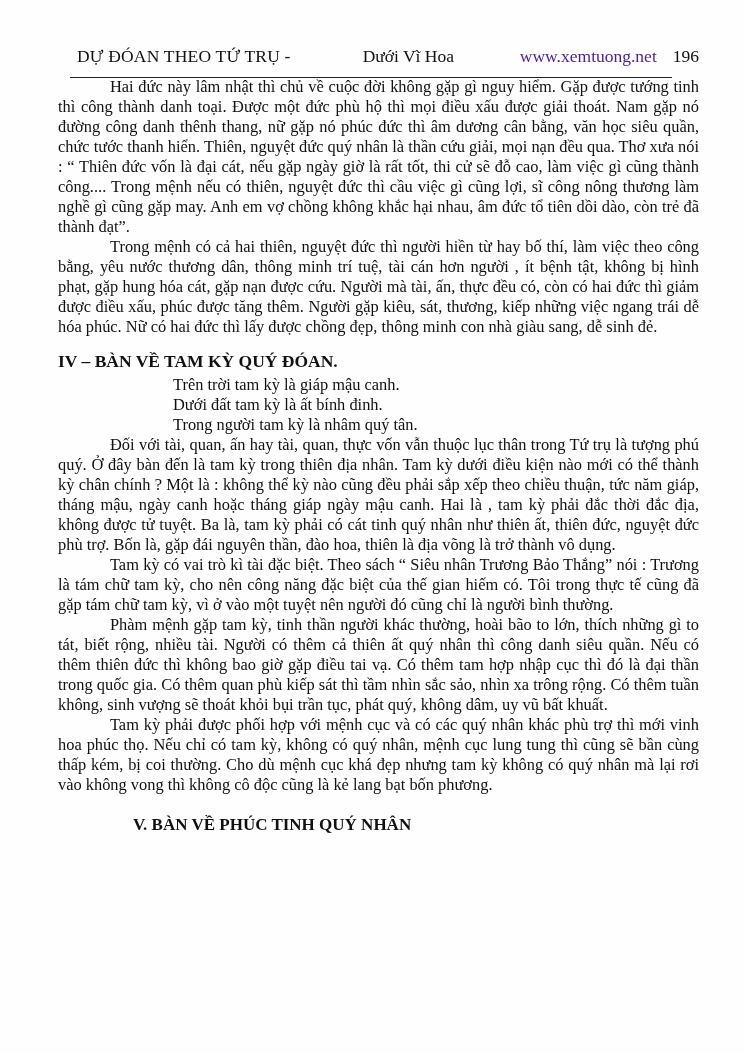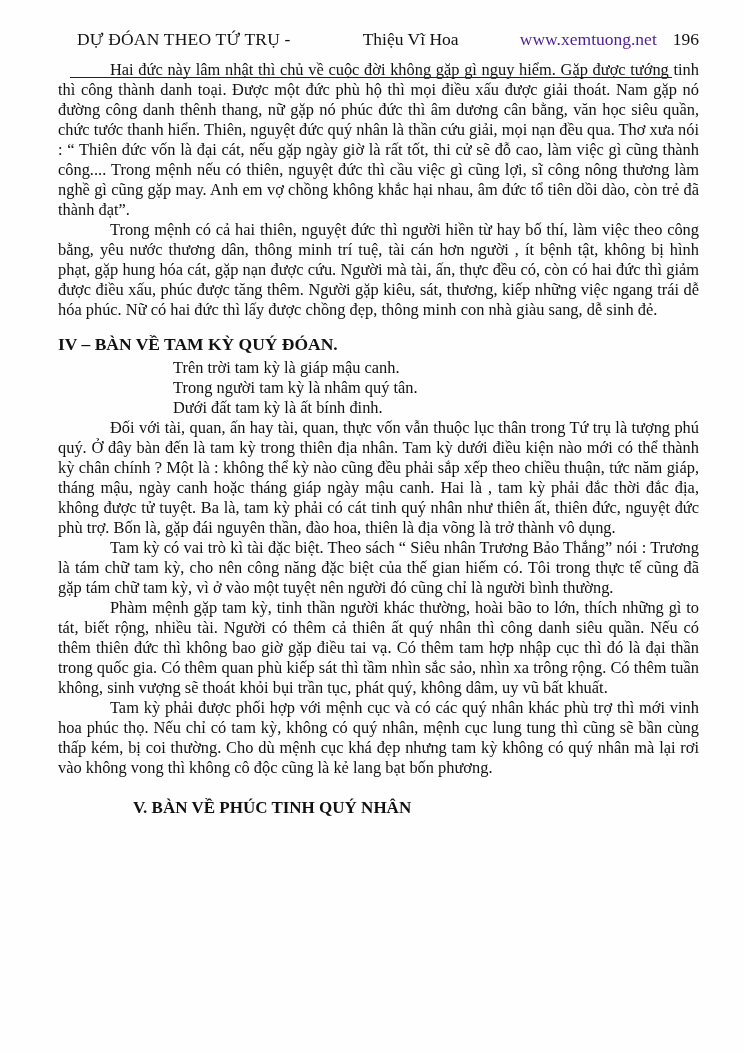--- a/index.html
+++ b/index.html
@@ -13,21 +13,21 @@
     height: 1053px;
     background: #fefefe;
     font-family: "Liberation Serif", "DejaVu Serif", serif;
     color: #111111;
     overflow: hidden;
     box-sizing: border-box;
   }
   .header {
     display: flex;
     align-items: baseline;
-    padding: 29px 45px 0 77px;
+    padding: 46px 45px 0 77px;
     font-size: 17.5px;
     white-space: nowrap;
   }
   .header .title { letter-spacing: 0.2px; }
   .header .author { margin-left: 72px; }
   .header .spacer { flex: 1; }
   .header .url {
     color: #4c1d95;
   }
   .header .pagenum { margin-left: 16px; }
@@ -71,37 +71,37 @@
     text-indent: 0;
   }
 </style>
 </head>
 <body>
 
 <div class="page">
 
   <div class="header">
     <span class="title">DỰ ĐÓAN THEO TỨ TRỤ -</span>
-    <span class="author">Thiệu Vĩ  Hoa</span>
+    <span class="author">Dưới Vĩ  Hoa</span>
     <span class="spacer"></span>
     <span class="url">www.xemtuong.net</span>
     <span class="pagenum">196</span>
   </div>
 
   <hr class="rule">
 
   <div class="content">
     <p>Hai đức này lâm nhật thì chủ về cuộc đời không gặp gì nguy hiểm. Gặp được tướng tinh thì công thành danh toại. Được một đức phù hộ thì mọi điều xấu được giải thoát. Nam gặp nó đường công danh thênh thang, nữ gặp nó phúc đức  thì âm dương cân bằng, văn học siêu quần, chức tước thanh hiển. Thiên, nguyệt đức quý nhân là thần cứu giải, mọi nạn đều qua. Thơ xưa nói : “ Thiên đức vốn là đại cát, nếu gặp ngày giờ là rất tốt, thi cử sẽ đỗ cao, làm việc gì cũng thành công.... Trong mệnh nếu có thiên, nguyệt đức thì cầu việc gì cũng lợi, sĩ công nông thương làm nghề gì cũng gặp may. Anh em vợ chồng không khắc hại nhau, âm đức tổ tiên dồi dào, còn trẻ đã thành đạt”.</p>
     <p>Trong mệnh có cả hai thiên, nguyệt đức thì người hiền từ hay bố thí, làm việc theo công bằng, yêu nước thương dân, thông minh trí tuệ, tài cán hơn người , ít bệnh tật, không bị hình phạt, gặp hung hóa cát, gặp nạn được cứu. Người mà tài, ấn, thực đều có, còn có hai đức thì giảm được điều xấu, phúc được tăng thêm. Người gặp kiêu, sát, thương, kiếp những việc ngang trái dễ hóa phúc. Nữ có hai đức thì lấy được chồng đẹp, thông minh con nhà giàu sang, dễ sinh đẻ.</p>
 
     <div class="section-heading">IV – BÀN VỀ TAM KỲ QUÝ ĐÓAN.</div>
 
     <div class="verse-line">Trên trời tam kỳ là giáp mậu canh.</div>
+    <div class="verse-line">Dưới đất tam kỳ là ất bính đinh.</div>
     <div class="verse-line">Trong người tam kỳ là nhâm quý tân.</div>
-    <div class="verse-line">Dưới đất tam kỳ là ất bính đinh.</div>
 
     <p>Đối với tài, quan, ấn hay tài, quan, thực vốn vẫn thuộc lục thân trong Tứ trụ là tượng phú quý. Ở đây bàn đến là tam kỳ trong thiên địa nhân. Tam kỳ dưới điều kiện nào mới có thể thành kỳ chân chính ? Một là : không thể kỳ nào cũng đều phải sắp xếp theo chiều thuận, tức năm giáp, tháng mậu, ngày canh hoặc tháng giáp ngày mậu canh. Hai là , tam kỳ phải đắc thời đắc địa, không được tử tuyệt. Ba là, tam kỳ phải có cát tinh quý nhân như thiên ất, thiên đức, nguyệt đức phù trợ. Bốn là, gặp đái nguyên thần, đào hoa, thiên là địa võng là trở thành vô dụng.</p>
     <p>Tam kỳ có vai trò kì tài đặc biệt. Theo sách “ Siêu nhân Trương Bảo Thắng” nói : Trương là tám chữ tam kỳ, cho nên công năng đặc biệt của thế gian hiếm có. Tôi trong thực tế cũng đã gặp tám chữ tam kỳ, vì ở vào một tuyệt nên người đó cũng chỉ là người bình thường.</p>
     <p>Phàm mệnh gặp tam kỳ, tinh thần người khác thường, hoài bão to lớn, thích những gì to tát, biết rộng, nhiều tài. Người có thêm cả thiên ất quý nhân thì công danh siêu quần. Nếu có thêm thiên  đức thì không bao giờ gặp điều tai vạ. Có thêm tam hợp nhập cục thì đó là đại thần trong quốc gia. Có thêm quan phù kiếp sát thì tầm nhìn sắc sảo, nhìn xa trông rộng. Có thêm tuần không, sinh vượng sẽ thoát khỏi bụi trần tục, phát quý, không dâm, uy vũ bất khuất.</p>
     <p>Tam kỳ phải được phối hợp với mệnh cục và có các quý nhân khác phù trợ thì mới vinh hoa phúc thọ. Nếu chỉ có tam kỳ, không có quý nhân, mệnh cục lung tung thì cũng sẽ bần cùng thấp kém, bị coi thường. Cho dù mệnh cục khá đẹp nhưng tam kỳ không có quý nhân mà lại rơi vào không vong thì không cô độc cũng là kẻ lang bạt bốn phương.</p>
 
     <div class="bottom-heading">V. BÀN VỀ PHÚC TINH QUÝ NHÂN</div>
   </div>
 
 </div>

